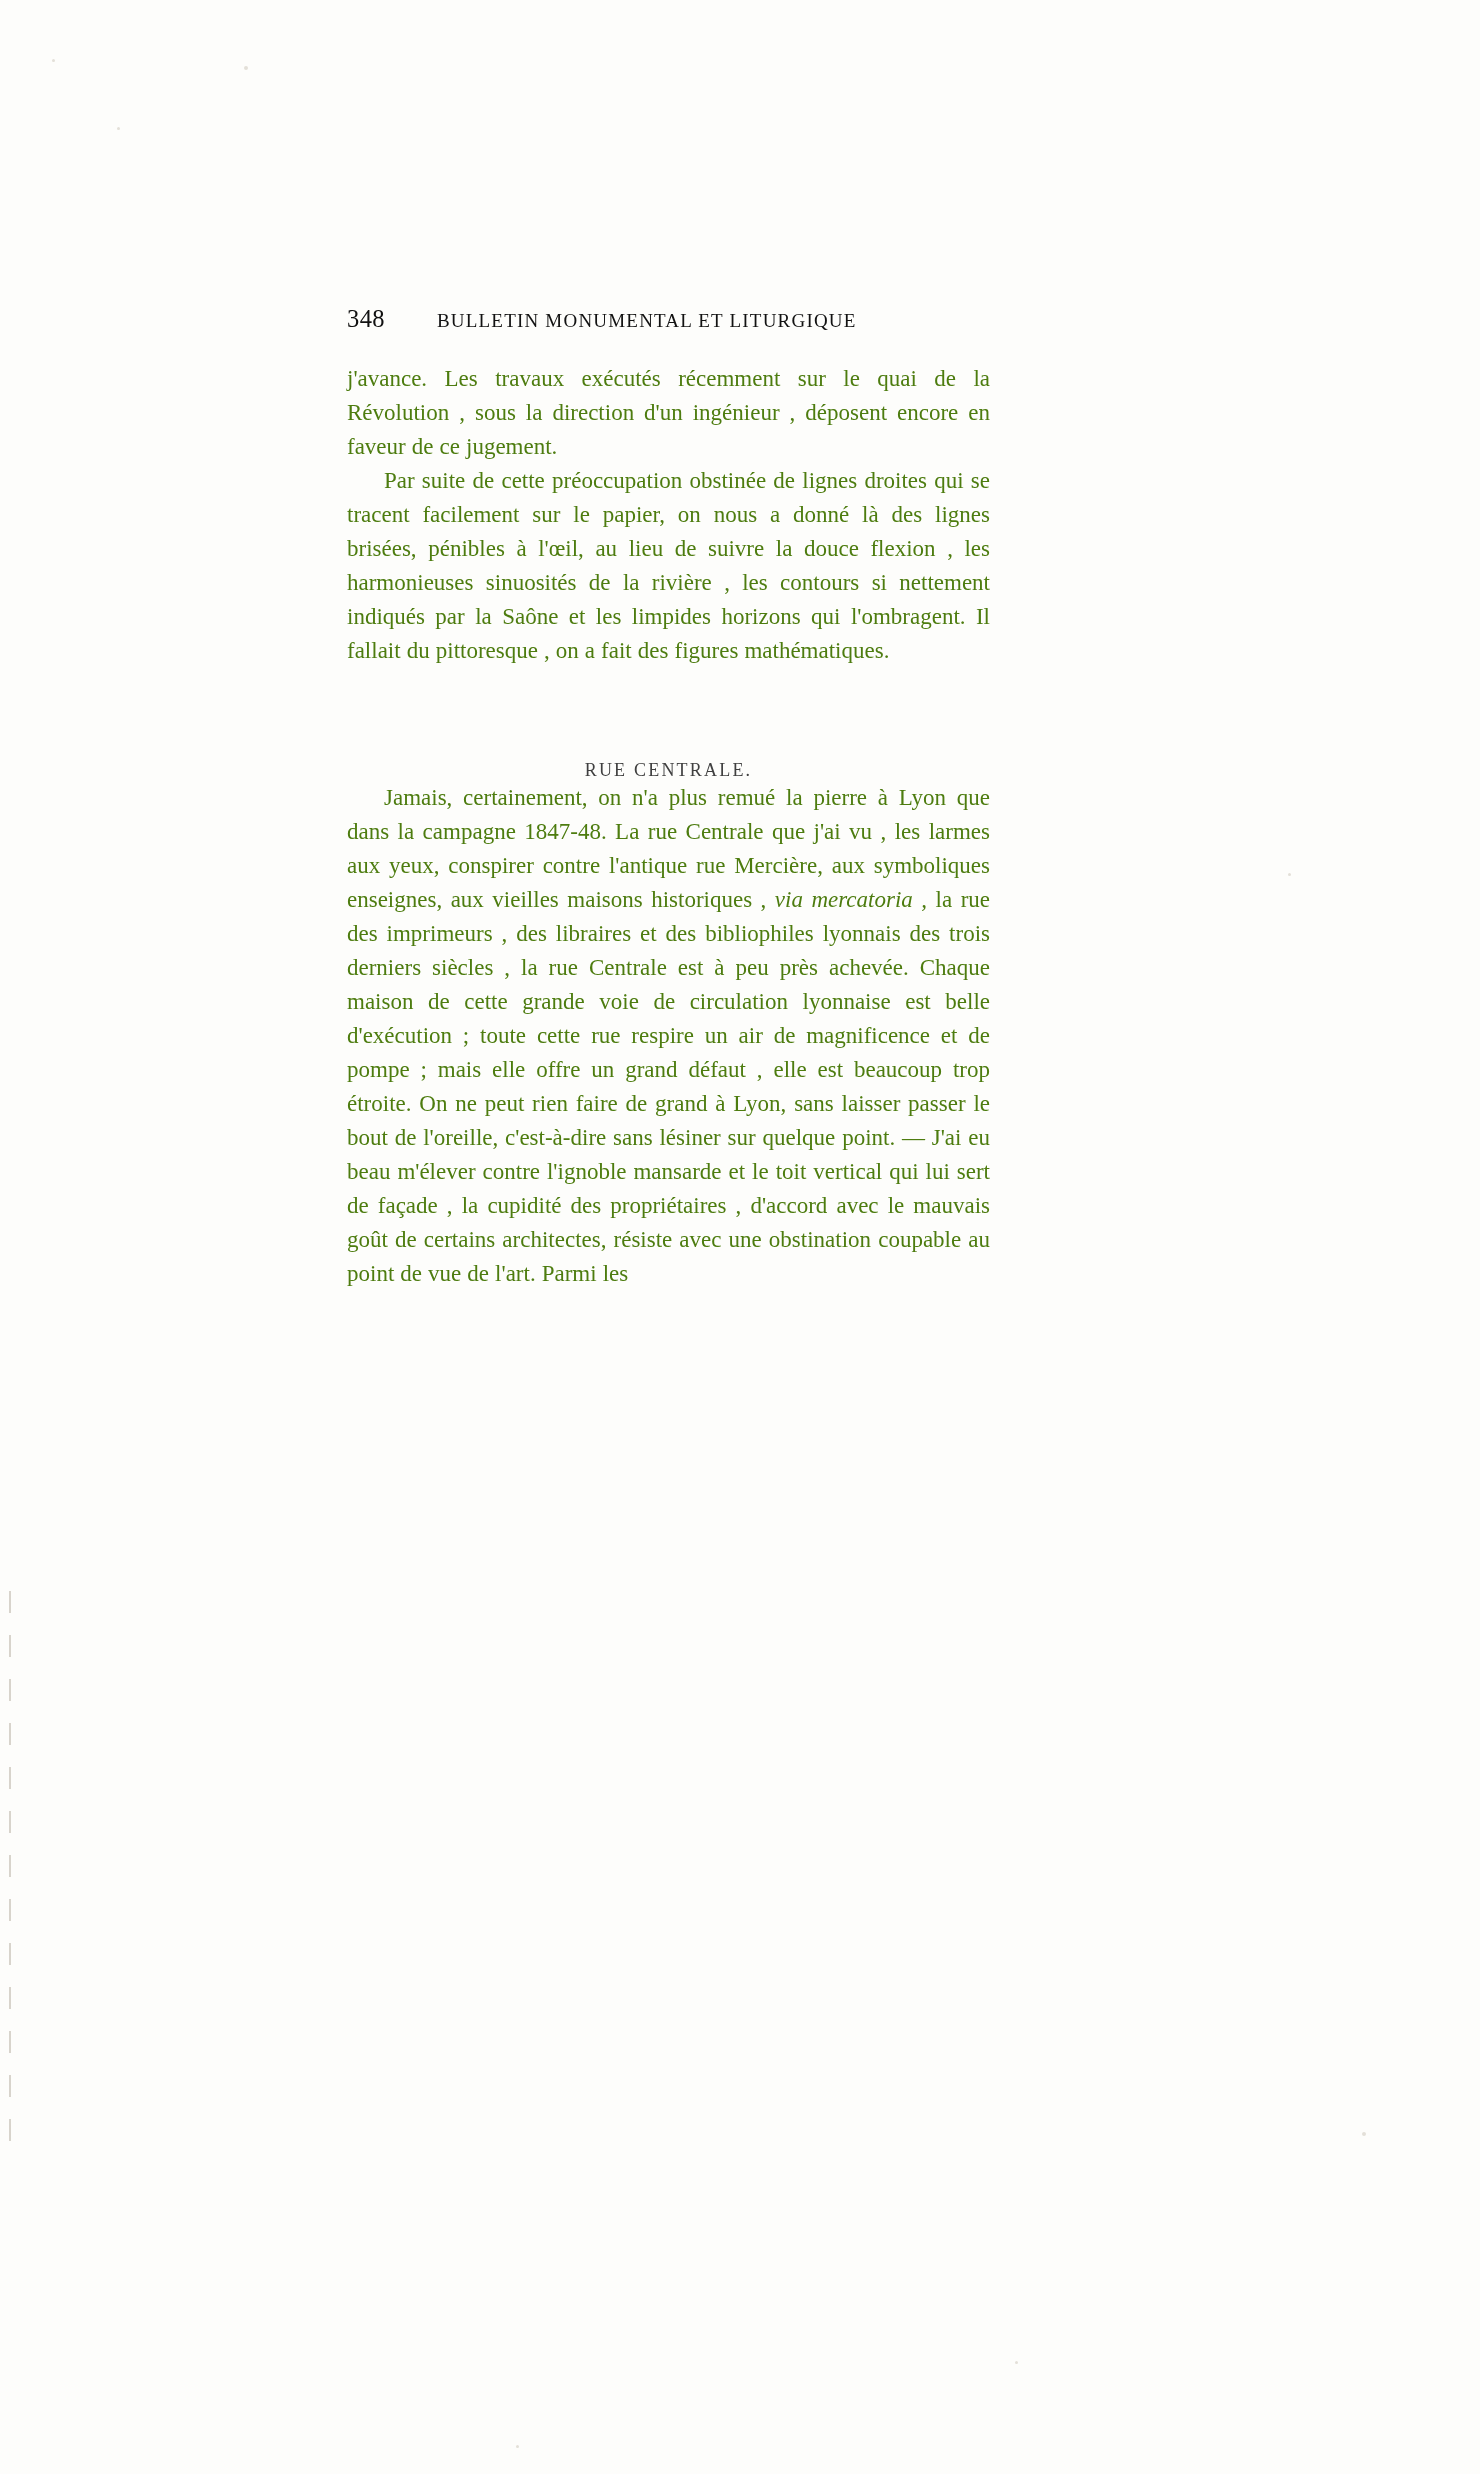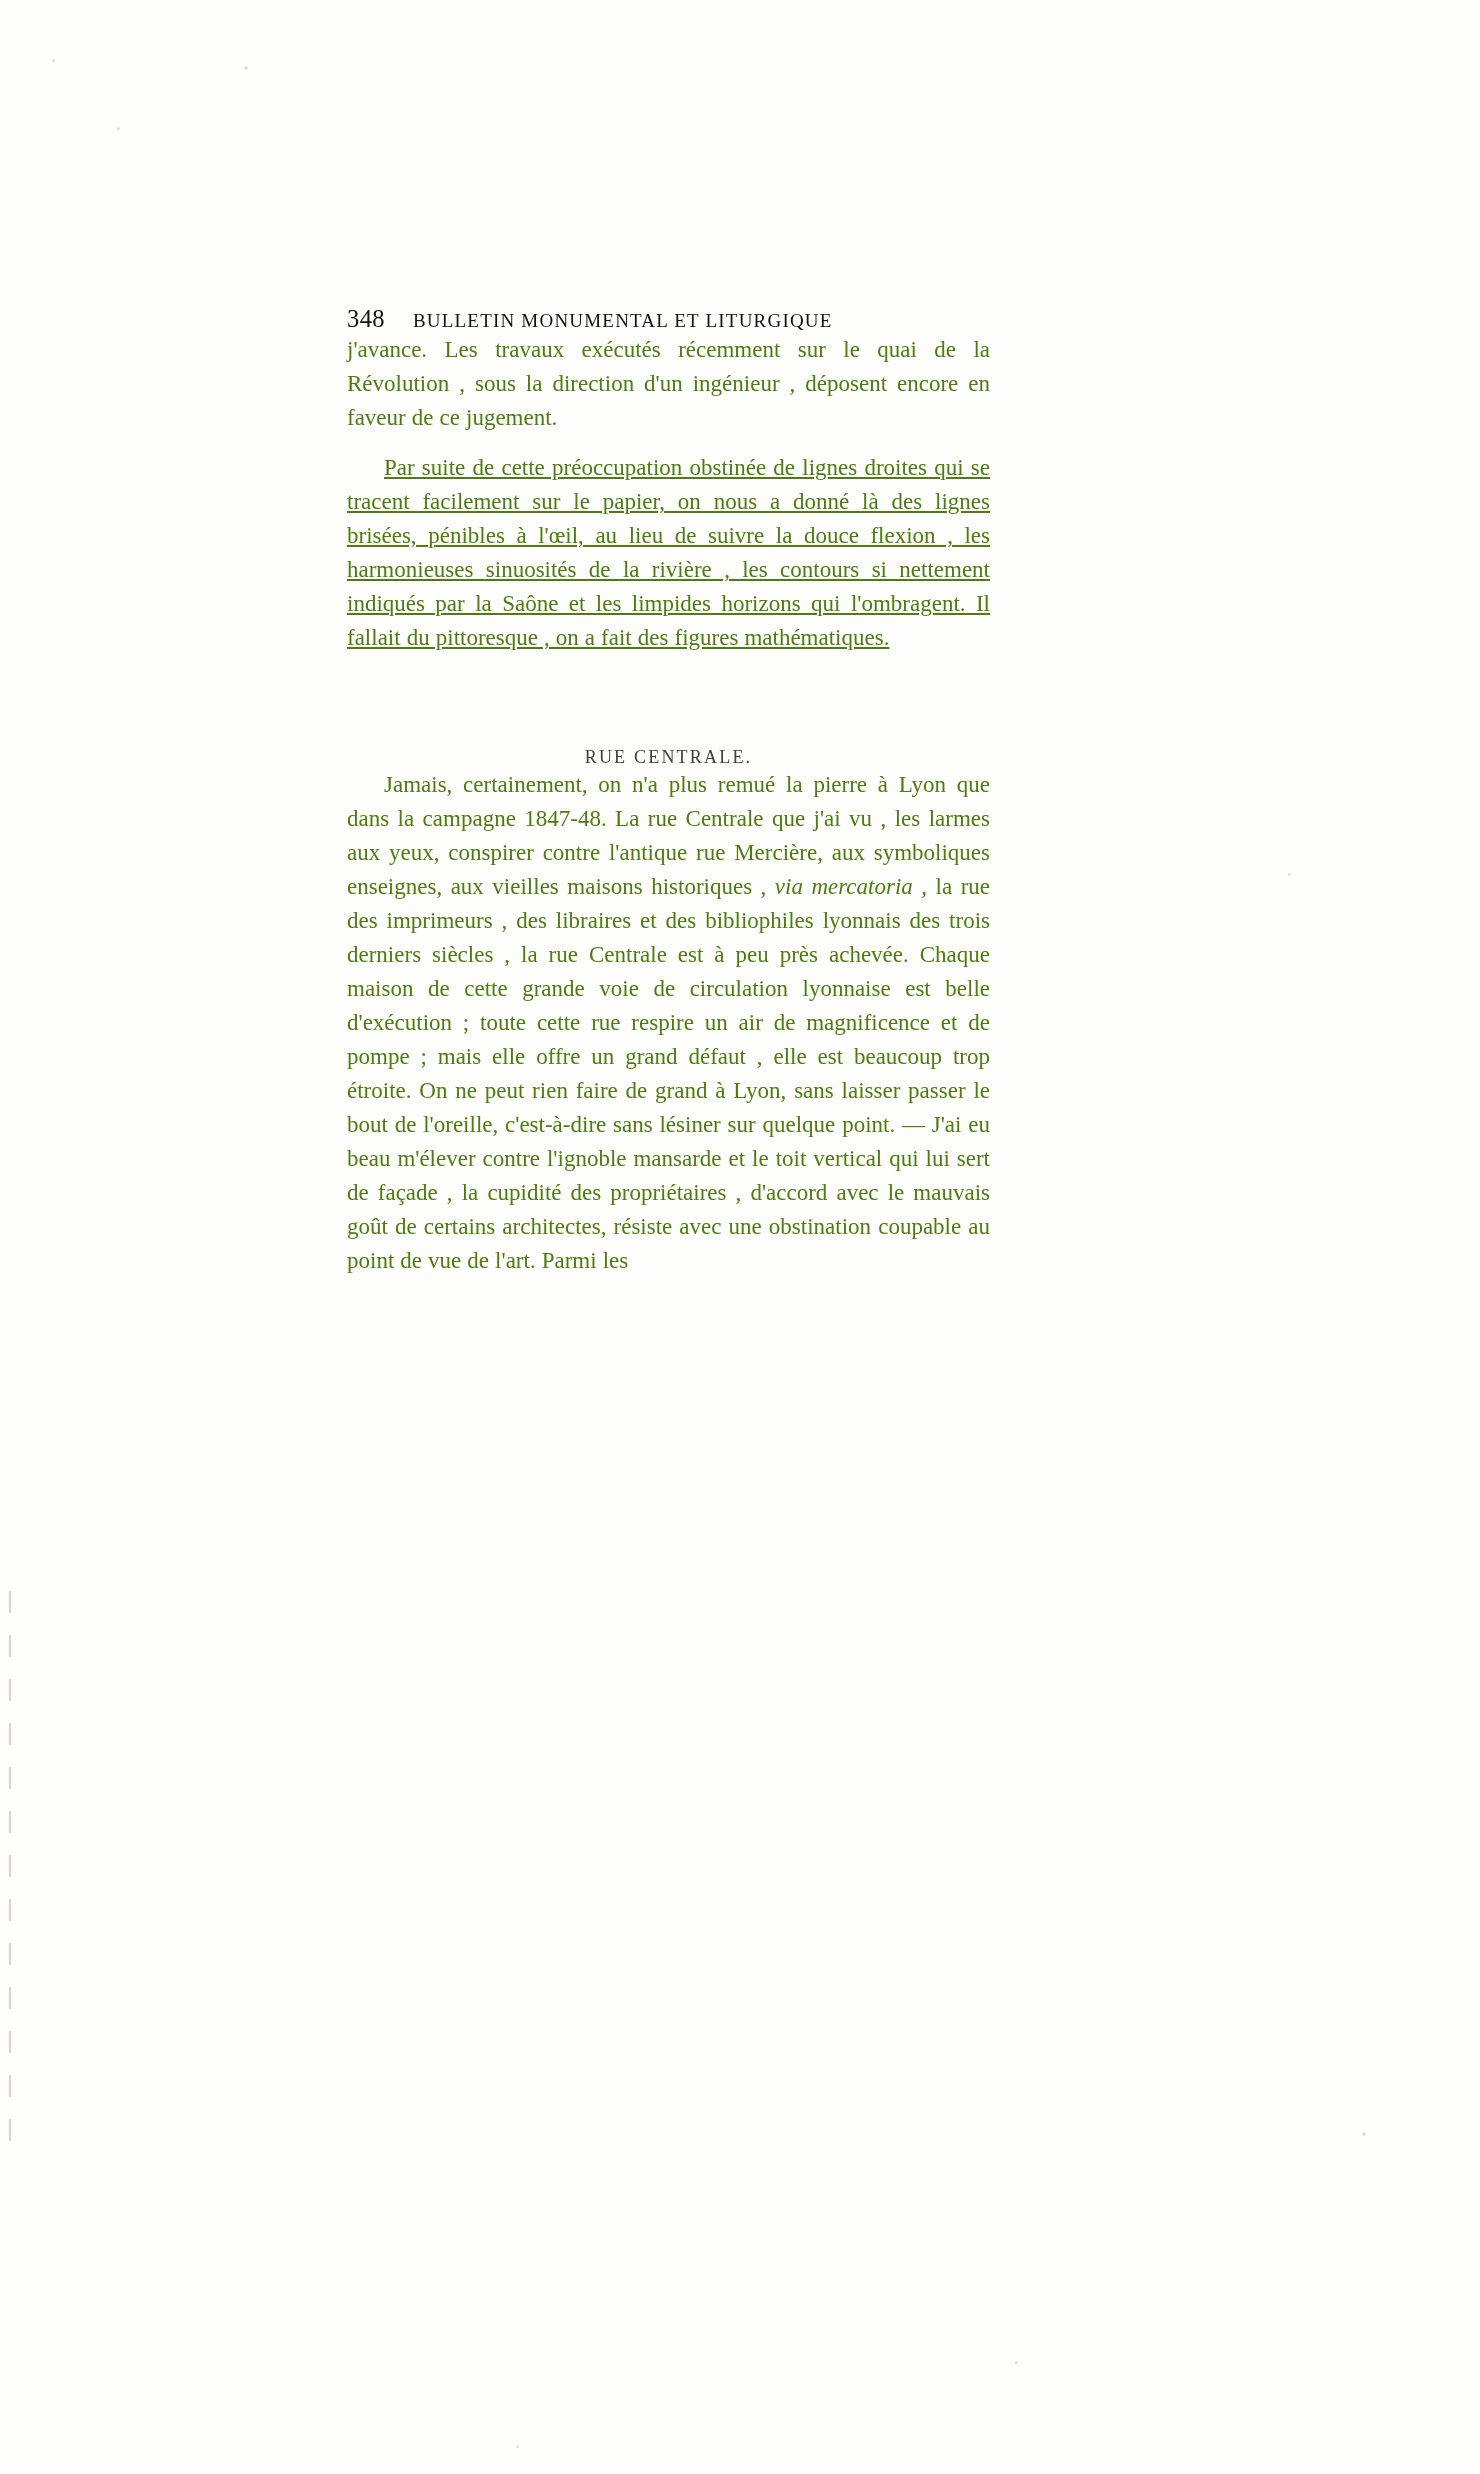--- a/index.html
+++ b/index.html
@@ -27,21 +27,22 @@
     position: absolute;
     left: 347px;
     top: 305px;
     width: 643px;
   }
 
   
   .runhead {
     display: flex;
     align-items: baseline;
-    gap: 28px;
+    gap: 52px;
+    margin-bottom: 29px;
   }
   .folio {
     font-size: 24.5px;
     letter-spacing: 0.4px;
     color: #111;
   }
   .runhead-title {
     font-size: 19px;
     letter-spacing: 1.2px;
     color: #121212;
@@ -52,22 +53,21 @@
 
   p.body {
     margin: 0;
     font-size: 23px;
     line-height: 34px;
     text-align: justify;
     color: #4d7c0f;
     word-spacing: 0.3px;
   }
   p.body + p.body {
-    margin-top: 16px;
-    text-decoration: underline;
+    margin-top: 0;
   }
   p.indent {
     text-indent: 37px;
   }
 
   .section-num {
     text-align: center;
     font-size: 24.5px;
     margin-top: 81px;
     letter-spacing: 0.8px;

